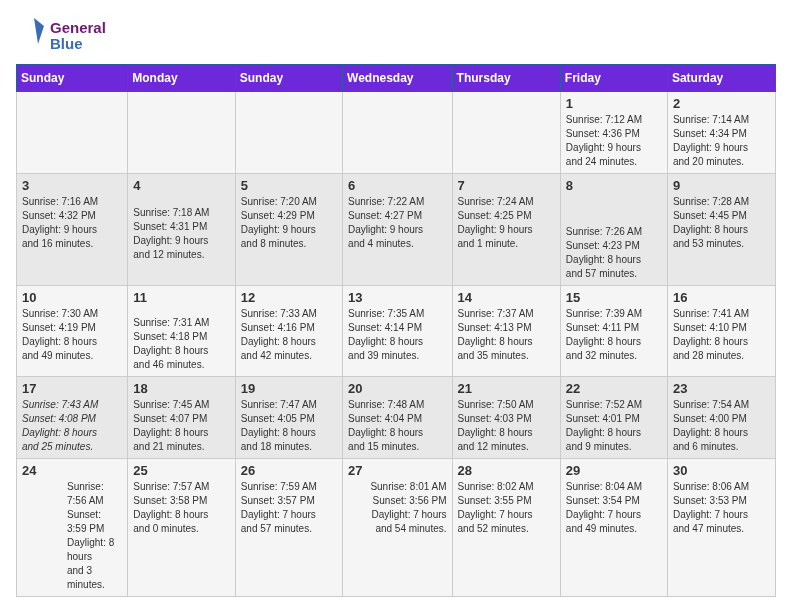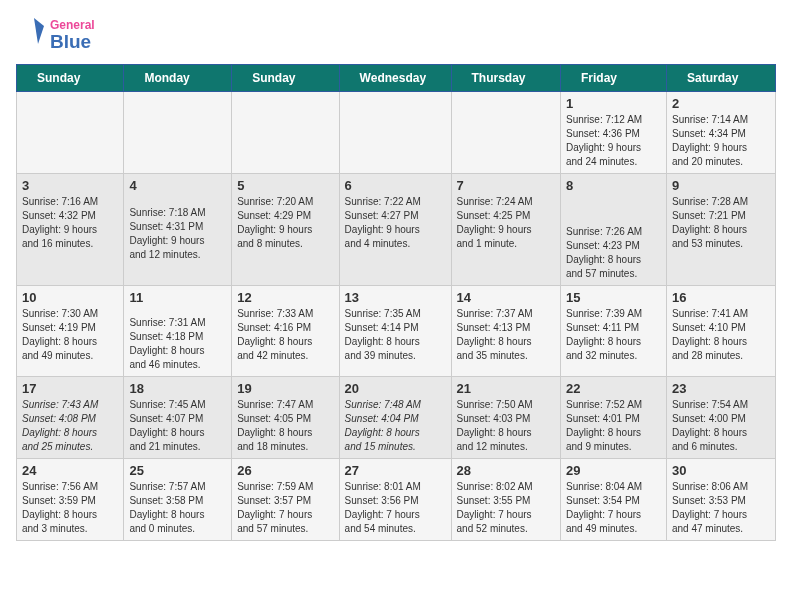--- a/index.html
+++ b/index.html
@@ -32,24 +32,24 @@
     .location-title {
       font-size: 15px;
       color: #555;
     }
     .calendar {
       width: 100%;
       border-collapse: collapse;
       font-size: 11px;
     }
     .calendar th {
-      background-color: #0f766e;
+      background-color: #6d28d9;
       color: #fff;
       text-align: left;
-      padding: 6px 20px;
+      padding: 6px 4px;
       font-size: 12px;
       font-weight: bold;
       border: 1px solid #2d5a9e;
     }
     .calendar td {
       border: 1px solid #ccc;
       vertical-align: top;
       padding: 4px 5px;
       min-height: 80px;
       width: 113px;
@@ -81,22 +81,22 @@
 
 <div class="header-area">
   <div class="logo">
   <div style="display:flex;align-items:center;gap:0;">
     <div style="margin-right:4px;">
       <svg width="30" height="36" viewBox="0 0 30 36" xmlns="http://www.w3.org/2000/svg">
         <polygon points="18,2 28,10 22,28" fill="#3a6db5"></polygon>
       </svg>
     </div>
     <div>
-      <div style="font-size:12px;font-weight:bold;color:#ec4899;line-height:1.1;">General</div>
-      <div style="font-size:19px;font-weight:bold;color:#3a6db5;line-height:1.1;">Blue</div>
+      <div style="font-size:15px;font-weight:bold;color:#701a75;line-height:1.1;">General</div>
+      <div style="font-size:15px;font-weight:bold;color:#3a6db5;line-height:1.1;">Blue</div>
     </div>
   </div>
 </div>
   <div class="title-area">
     <div class="month-title"></div>
     <div class="location-title"></div>
   </div>
 </div>
 
 <table class="calendar">
@@ -172,21 +172,21 @@
         <td>
           <span class="day-number">8</span>
           <div class="day-info" style="white-space: pre-line; margin-top: 32px;">Sunrise: 7:26 AM
 Sunset: 4:23 PM
 Daylight: 8 hours
 and 57 minutes.</div>
         </td>
         <td>
           <span class="day-number">9</span>
           <div class="day-info" style="white-space: pre-line;">Sunrise: 7:28 AM
-Sunset: 7:21 PM
+Sunset: 4:45 PM
 Daylight: 8 hours
 and 53 minutes.</div>
         </td>
       </tr>
       <tr>
         <td>
           <span class="day-number">10</span>
           <div class="day-info" style="white-space: pre-line;">Sunrise: 7:30 AM
 Sunset: 4:19 PM
 Daylight: 8 hours
@@ -252,21 +252,21 @@
         </td>
         <td>
           <span class="day-number">19</span>
           <div class="day-info" style="white-space: pre-line;">Sunrise: 7:47 AM
 Sunset: 4:05 PM
 Daylight: 8 hours
 and 18 minutes.</div>
         </td>
         <td>
           <span class="day-number">20</span>
-          <div class="day-info" style="white-space: pre-line; font-style: italic;">Sunrise: 7:48 AM
+          <div class="day-info" style="white-space: pre-line;">Sunrise: 7:48 AM
 Sunset: 4:04 PM
 Daylight: 8 hours
 and 15 minutes.</div>
         </td>
         <td>
           <span class="day-number">21</span>
           <div class="day-info" style="white-space: pre-line;">Sunrise: 7:50 AM
 Sunset: 4:03 PM
 Daylight: 8 hours
 and 12 minutes.</div>
@@ -282,42 +282,42 @@
           <span class="day-number">23</span>
           <div class="day-info" style="white-space: pre-line;">Sunrise: 7:54 AM
 Sunset: 4:00 PM
 Daylight: 8 hours
 and 6 minutes.</div>
         </td>
       </tr>
       <tr>
         <td>
           <span class="day-number">24</span>
-          <div class="day-info" style="white-space: pre-line;">Sunrise: 7:56 AM
+          <div class="day-info" style="white-space: pre-line; margin-left: 45px;">Sunrise: 7:56 AM
 Sunset: 3:59 PM
 Daylight: 8 hours
 and 3 minutes.</div>
         </td>
         <td>
           <span class="day-number">25</span>
           <div class="day-info" style="white-space: pre-line;">Sunrise: 7:57 AM
 Sunset: 3:58 PM
 Daylight: 8 hours
 and 0 minutes.</div>
         </td>
         <td>
           <span class="day-number">26</span>
           <div class="day-info" style="white-space: pre-line;">Sunrise: 7:59 AM
 Sunset: 3:57 PM
 Daylight: 7 hours
 and 57 minutes.</div>
         </td>
         <td>
           <span class="day-number">27</span>
-          <div class="day-info" style="white-space: pre-line;">Sunrise: 8:01 AM
+          <div class="day-info" style="white-space: pre-line; text-align: right;">Sunrise: 8:01 AM
 Sunset: 3:56 PM
 Daylight: 7 hours
 and 54 minutes.</div>
         </td>
         <td>
           <span class="day-number">28</span>
           <div class="day-info" style="white-space: pre-line;">Sunrise: 8:02 AM
 Sunset: 3:55 PM
 Daylight: 7 hours
 and 52 minutes.</div>

